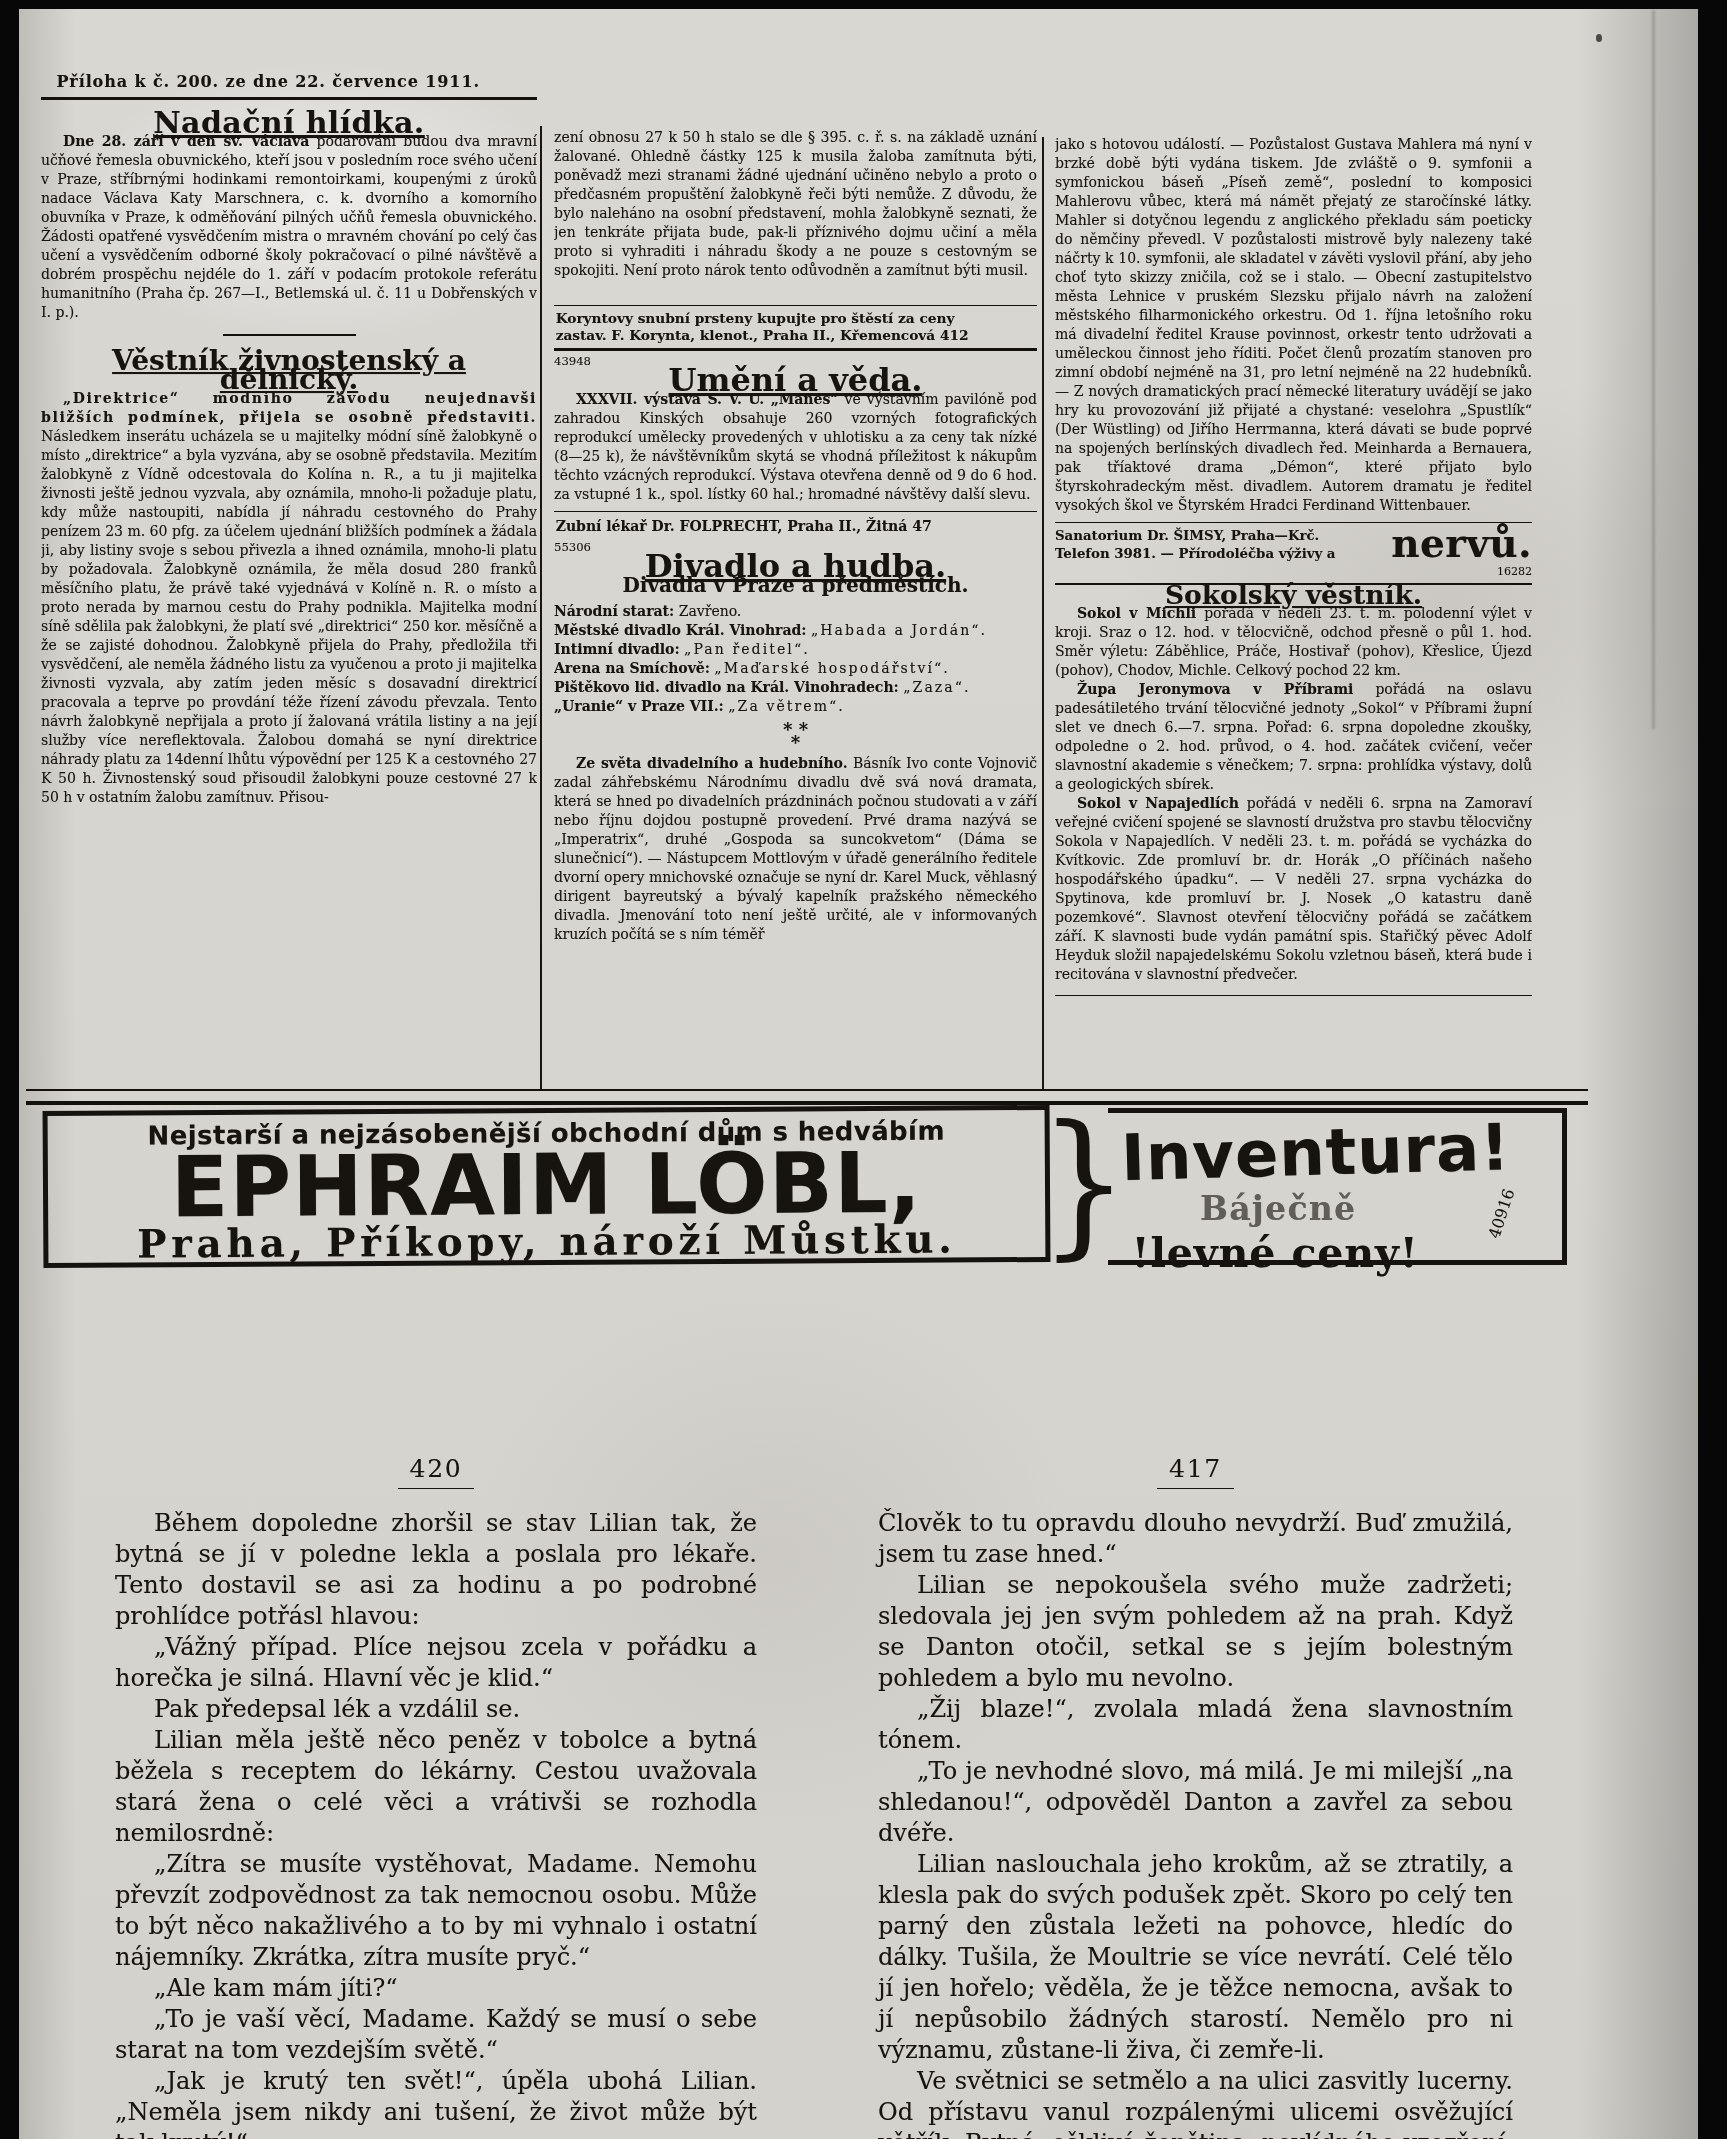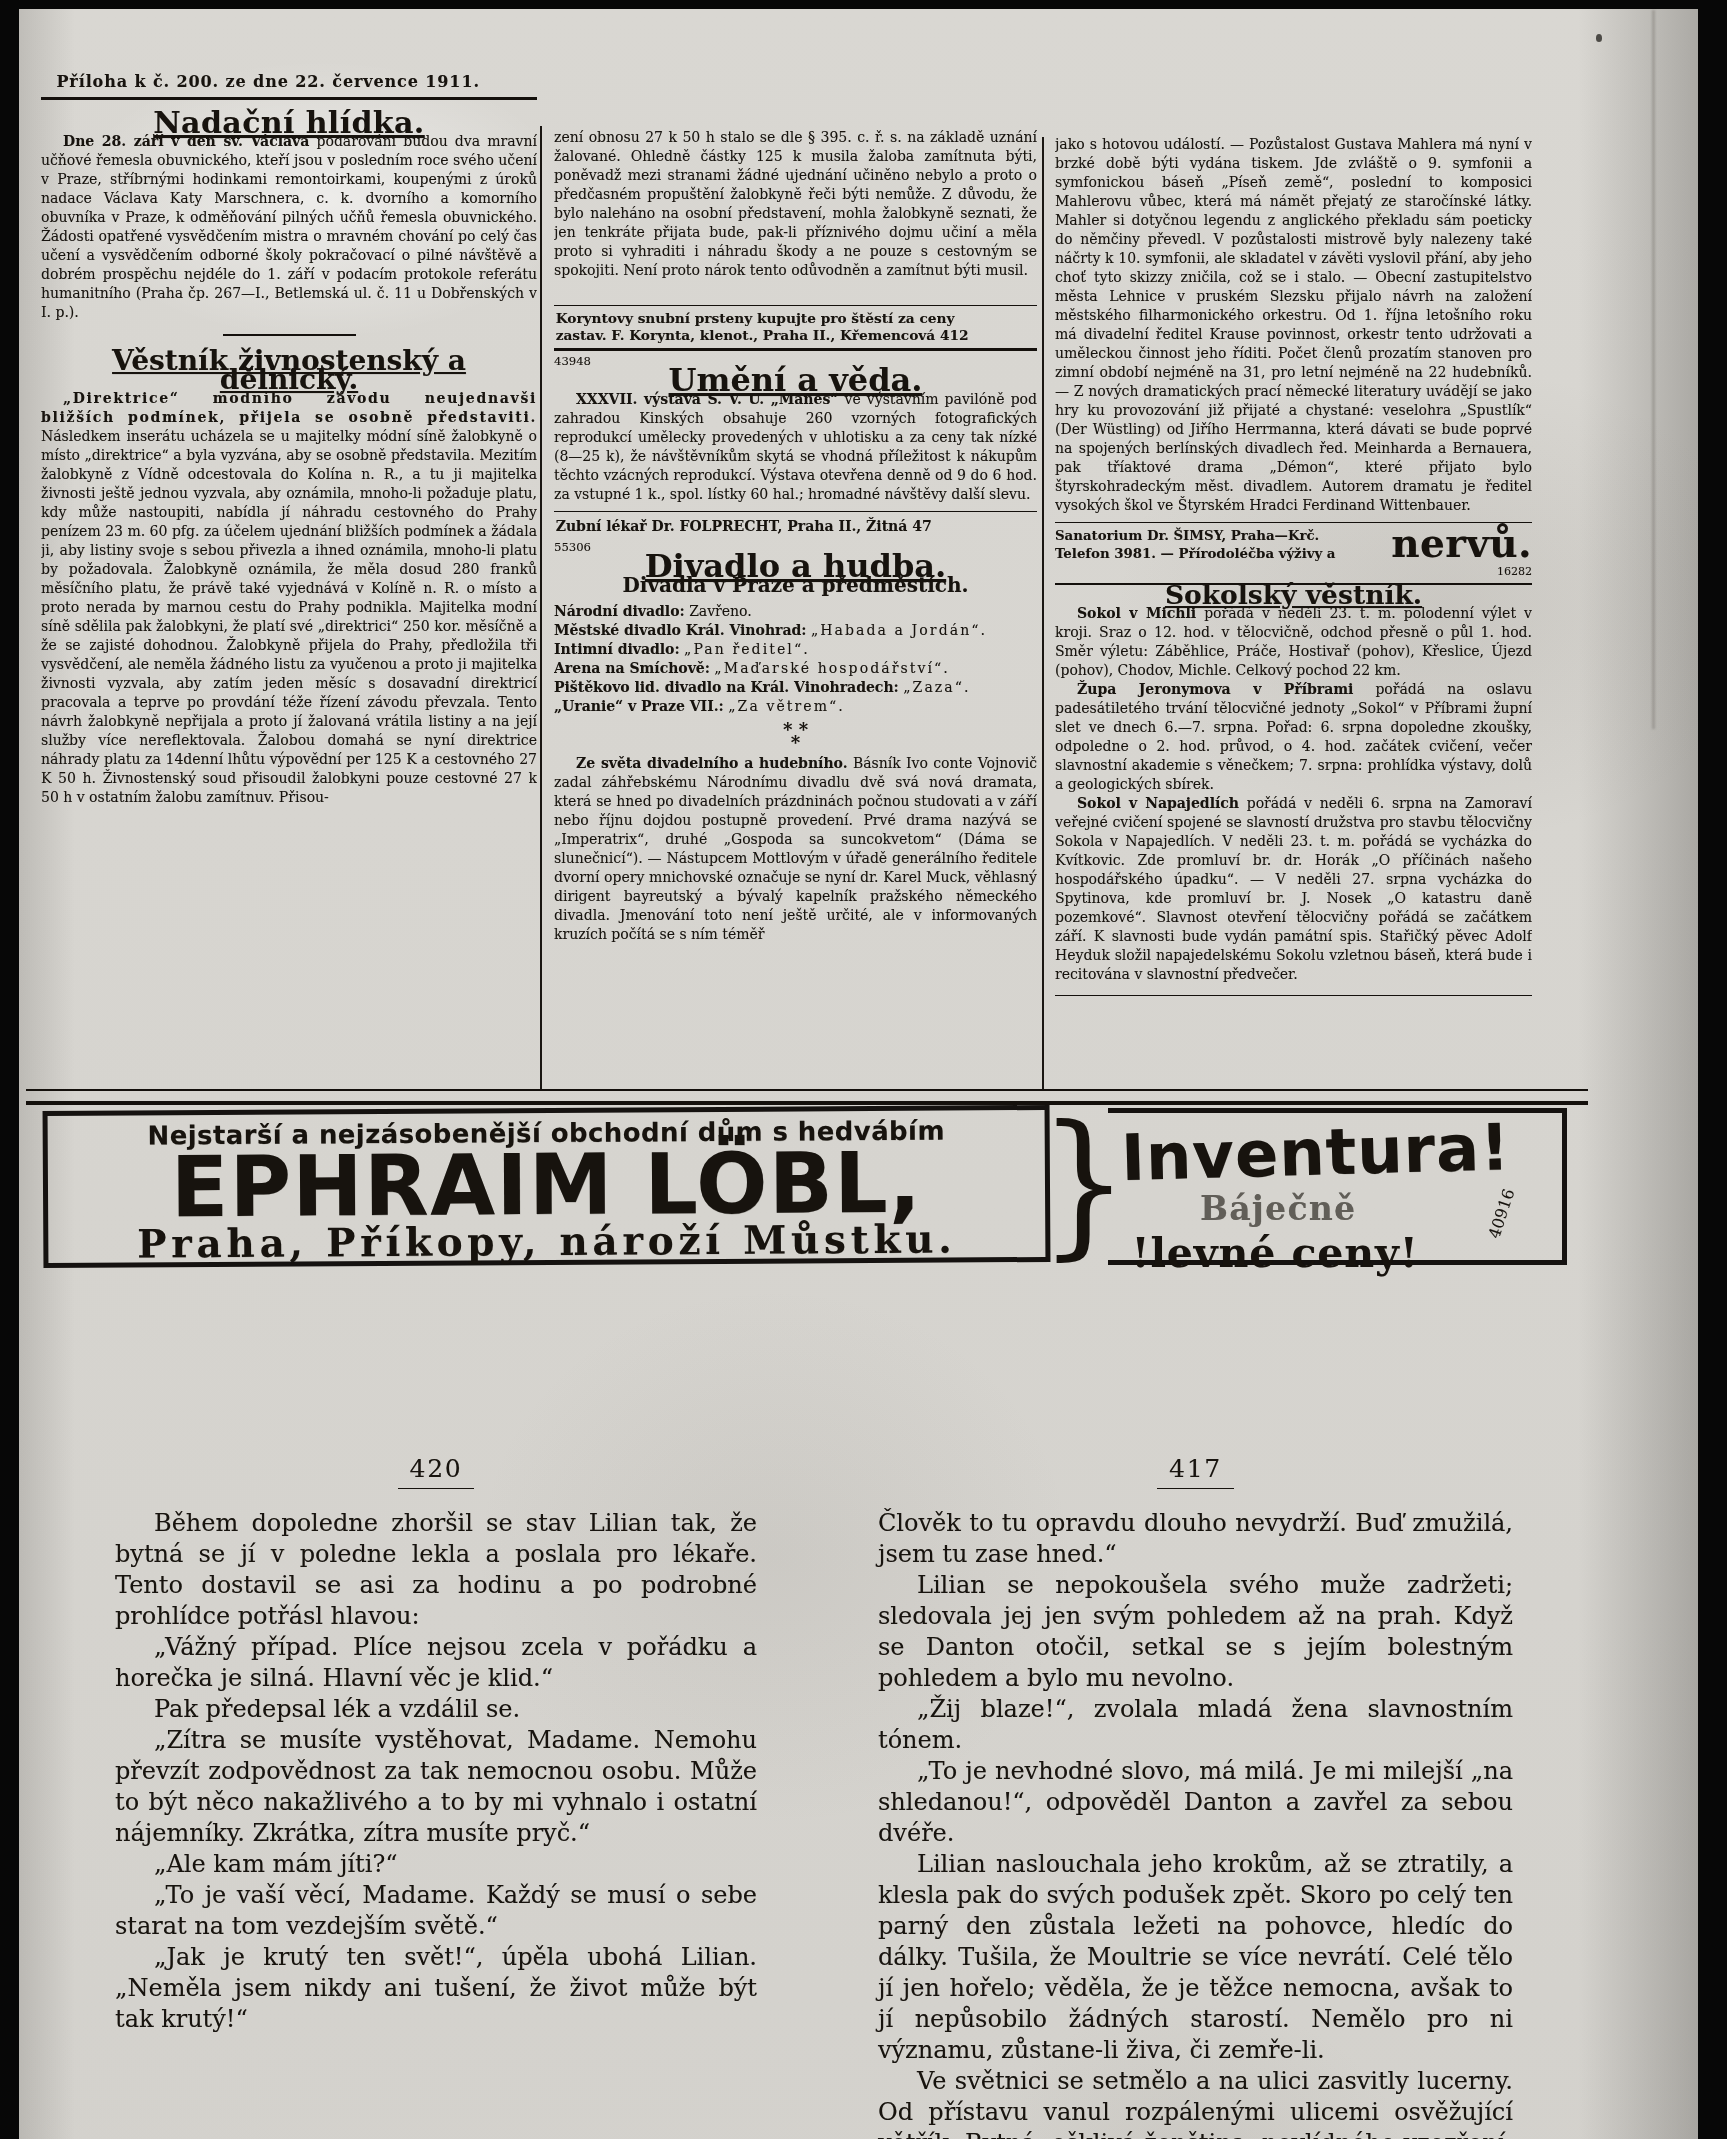--- a/index.html
+++ b/index.html
@@ -105,21 +105,21 @@
       <span>Koryntovy snubní prsteny kupujte pro štěstí za ceny</span><br>
       <span>zastav. F. Korynta, klenot., Praha II., Křemencová 412</span>
     </div>
     <div class="adnum">43948</div>
     <h1 class="head h-umeni">Umění a věda.</h1>
     <p><span class="lead">XXXVII. výstava S. V. U. „Manes“</span> <span>ve výstavním pavilóně pod zahradou Kinských obsahuje 260 vzorných fotografických reprodukcí umělecky provedených v uhlotisku a za ceny tak nízké (8—25 k), že návštěvníkům skytá se vhodná příležitost k nákupům těchto vzácných reprodukcí. Výstava otevřena denně od 9 do 6 hod. za vstupné 1 k., spol. lístky 60 hal.; hromadné návštěvy další slevu.</span></p>
     <div class="adline2">Zubní lékař Dr. FOLPRECHT, Praha II., Žitná 47</div>
     <div class="adnum">55306</div>
     <h1 class="head h-divadlo">Divadlo a hudba.</h1>
     <div class="subh">Divadla v Praze a předměstích.</div>
-    <p class="theatre"><span class="tname">Národní divadlo:</span> <span>Zavřeno.</span></p>
+    <p class="theatre"><span class="tname">Národní starat:</span> <span>Zavřeno.</span></p>
     <p class="theatre"><span class="tname">Městské divadlo Král. Vinohrad:</span> <span class="play">„Habada a Jordán“.</span></p>
     <p class="theatre"><span class="tname">Intimní divadlo:</span> <span class="play">„Pan ředitel“.</span></p>
     <p class="theatre"><span class="tname">Arena na Smíchově:</span> <span class="play">„Maďarské hospodářství“.</span></p>
     <p class="theatre"><span class="tname">Pištěkovo lid. divadlo na Král. Vinohradech:</span> <span class="play">„Zaza“.</span></p>
     <p class="theatre"><span class="tname">„Uranie“ v Praze VII.:</span> <span class="play">„Za větrem“.</span></p>
     <div class="asterism">
       <span>*   *</span><br>
       <span>*</span>
     </div>
     <p><span class="lead">Ze světa divadelního a hudebního.</span> <span>Básník Ivo conte Vojnovič zadal záhřebskému Národnímu divadlu dvě svá nová dramata, která se hned po divadelních prázdninách počnou studovati a v září nebo říjnu dojdou postupně provedení. Prvé drama nazývá se „Imperatrix“, druhé „Gospoda sa suncokvetom“ (Dáma se slunečnicí“). — Nástupcem Mottlovým v úřadě generálního ředitele dvorní opery mnichovské označuje se nyní dr. Karel Muck, věhlasný dirigent bayreutský a bývalý kapelník pražského německého divadla. Jmenování toto není ještě určité, ale v informovaných kruzích počítá se s ním téměř</span></p>
@@ -161,20 +161,21 @@
     <span class="inv-bajecne">Báječně</span>
     <div class="inv-num">40916</div>
     <div class="inv-levne">!levné ceny!</div>
   </div>
 
   <div id="bookL" class="bpage txt">
     <div class="pagenum">420</div>
     <p>Během dopoledne zhoršil se stav Lilian tak, že bytná se jí v poledne lekla a poslala pro lékaře. Tento dostavil se asi za hodinu a po podrobné prohlídce potřásl hlavou:</p>
     <p>„Vážný případ. Plíce nejsou zcela v pořádku a horečka je silná. Hlavní věc je klid.“</p>
     <p>Pak předepsal lék a vzdálil se.</p>
+    <p>Lilian měla ještě něco peněz v tobolce a bytná běžela s receptem do lékárny. Cestou uvažovala stará žena o celé věci a vrátivši se rozhodla nemilosrdně:</p>
     <p>„Zítra se musíte vystěhovat, Madame. Nemohu převzít zodpovědnost za tak nemocnou osobu. Může to být něco nakažlivého a to by mi vyhnalo i ostatní nájemníky. Zkrátka, zítra musíte pryč.“</p>
     <p>„Ale kam mám jíti?“</p>
     <p>„To je vaší věcí, Madame. Každý se musí o sebe starat na tom vezdejším světě.“</p>
     <p>„Jak je krutý ten svět!“, úpěla ubohá Lilian. „Neměla jsem nikdy ani tušení, že život může být tak krutý!“</p>
 
   </div>
 
   <div id="bookR" class="bpage txt">
     <div class="pagenum">417</div>
     <p class="flush">Člověk to tu opravdu dlouho nevydrží. Buď zmužilá, jsem tu zase hned.“</p>

